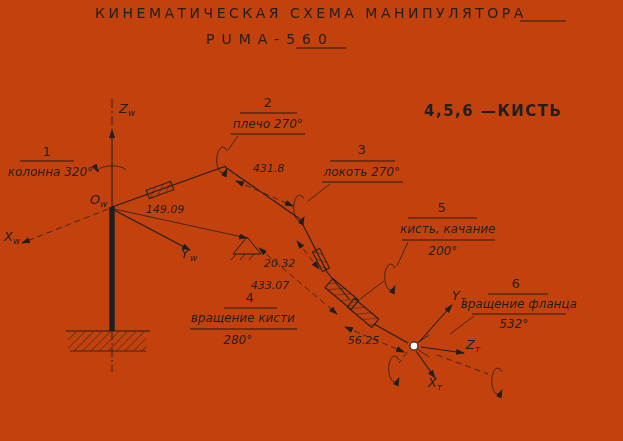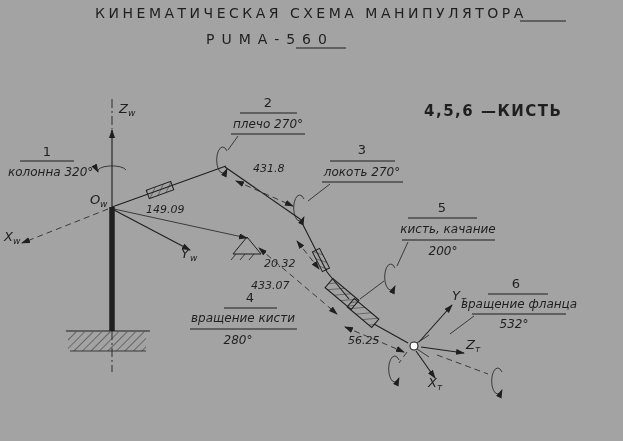--- a/index.html
+++ b/index.html
@@ -1,16 +1,16 @@
 <!DOCTYPE html>
 <html><head>
 <meta charset="utf-8">
 <style>
   html,body{margin:0;padding:0;background:#e8e8e8;}
-  #page{position:relative;width:623px;height:441px;background:#a3a3a3;overflow:hidden;
+  #page{position:relative;width:623px;height:441px;background:#c2410c;overflow:hidden;
         font-family:"DejaVu Sans",sans-serif;}
   svg{display:block;}
   .ln{stroke:#1f1f1f;stroke-width:1.1;fill:none;}
   .thin{stroke-width:0.8;}
   .thick{stroke-width:5.5;}
   .rule{stroke:#1f1f1f;stroke-width:1.2;}
   .dash{stroke-dasharray:6 4;}
   .dashdot{stroke-dasharray:9 3 2 3;stroke-width:0.9;}
   text{fill:#1f1f1f;}
   .t1{font:14px "DejaVu Sans",sans-serif;letter-spacing:3.5px;}

